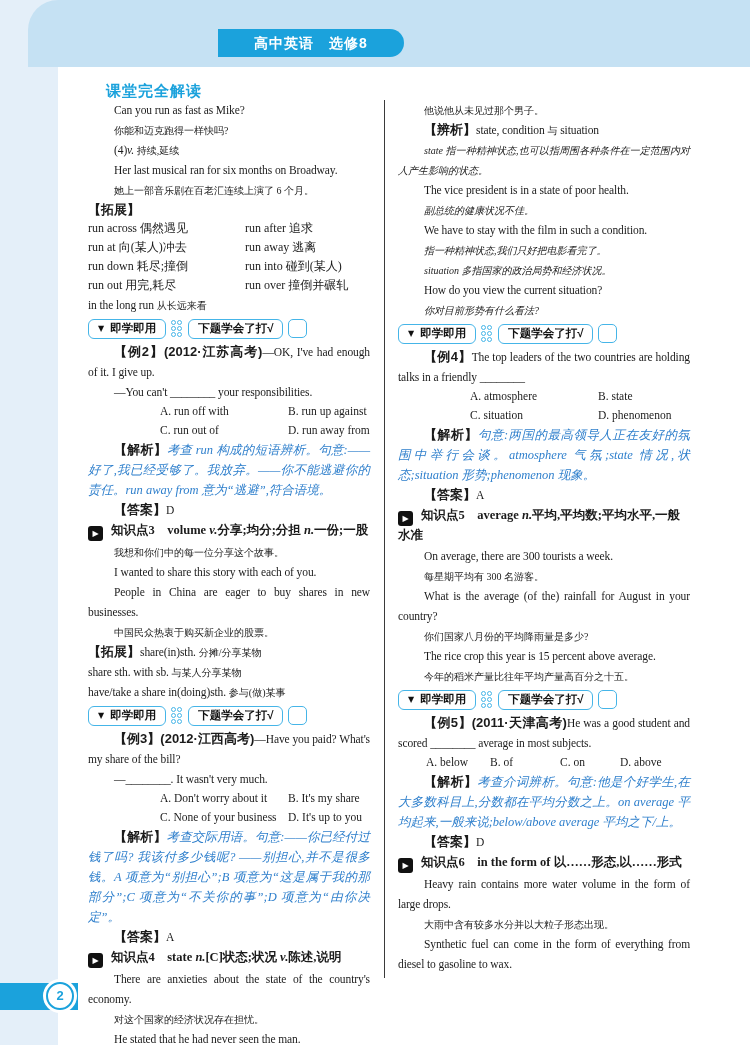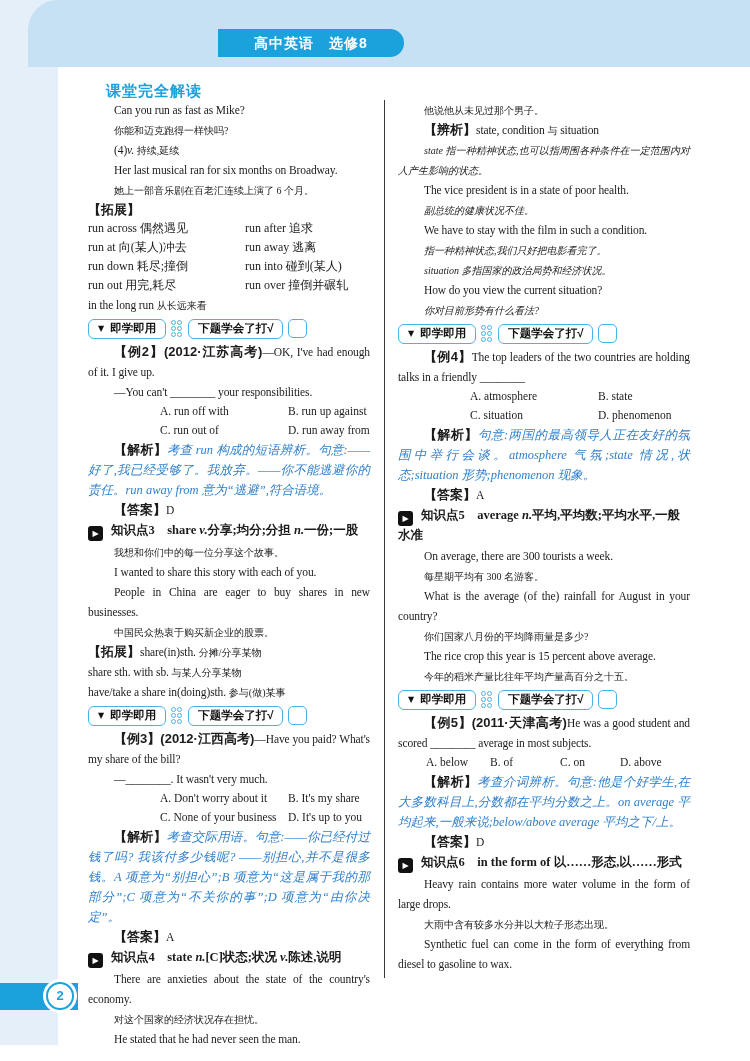--- a/index.html
+++ b/index.html
@@ -113,21 +113,21 @@
     <div class="opt2">
       <span class="oa">A. run off with</span>
       <span class="ob">B. run up against</span>
     </div>
     <div class="opt2">
       <span class="oa">C. run out of</span>
       <span class="ob">D. run away from</span>
     </div>
     <p class="ind"><span class="s-b">【解析】</span><span class="s-blue">考查 run 构成的短语辨析。句意:——好了,我已经受够了。我放弃。——你不能逃避你的责任。run away from 意为“逃避”,符合语境。</span></p>
     <p class="ind"><span class="s-b">【答案】</span><span class="s-en">D</span></p>
-    <p class="kp"><span class="kp-icon">▶</span><span class="s-hb">知识点3　share </span><span class="s-hbi">v.</span><span class="s-hb">分享;均分;分担 </span><span class="s-hbi">n.</span><span class="s-hb">一份;一股</span></p>
+    <p class="kp"><span class="kp-icon">▶</span><span class="s-hb">知识点3　volume </span><span class="s-hbi">v.</span><span class="s-hb">分享;均分;分担 </span><span class="s-hbi">n.</span><span class="s-hb">一份;一股</span></p>
     <p class="ind"><span class="s-zh">我想和你们中的每一位分享这个故事。</span></p>
     <p class="ind"><span class="s-en">I wanted to share this story with each of you.</span></p>
     <p class="ind"><span class="s-en">People in China are eager to buy shares in new businesses.</span></p>
     <p class="ind"><span class="s-zh">中国民众热衷于购买新企业的股票。</span></p>
     <p><span class="s-b">【拓展】</span><span class="s-en">share(in)sth. </span><span class="s-zh">分摊/分享某物</span></p>
     <p><span class="s-en">share sth. with sb. </span><span class="s-zh">与某人分享某物</span></p>
     <p><span class="s-en">have/take a share in(doing)sth. </span><span class="s-zh">参与(做)某事</span></p>
     <div class="banner">
       <div class="bbox">
         <span class="tri">▼</span>

